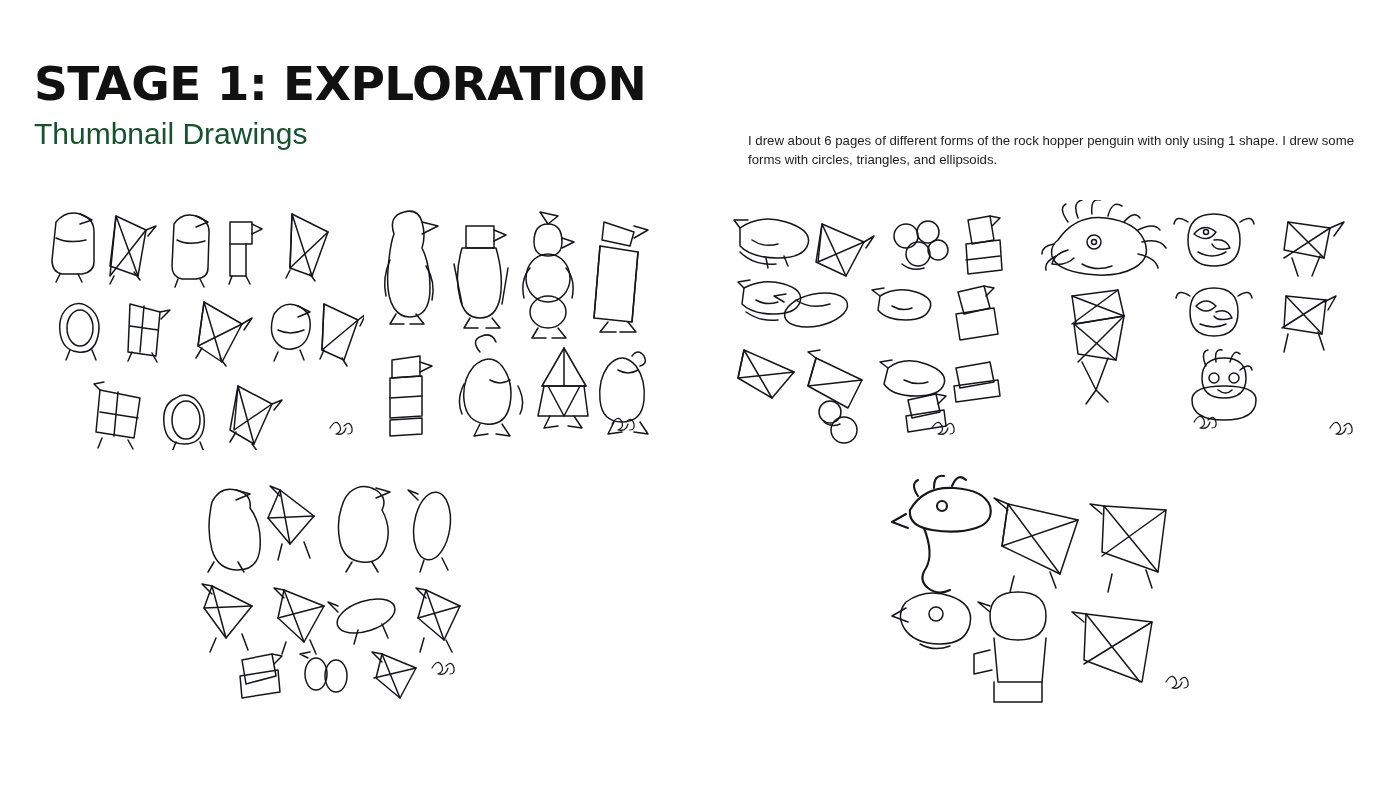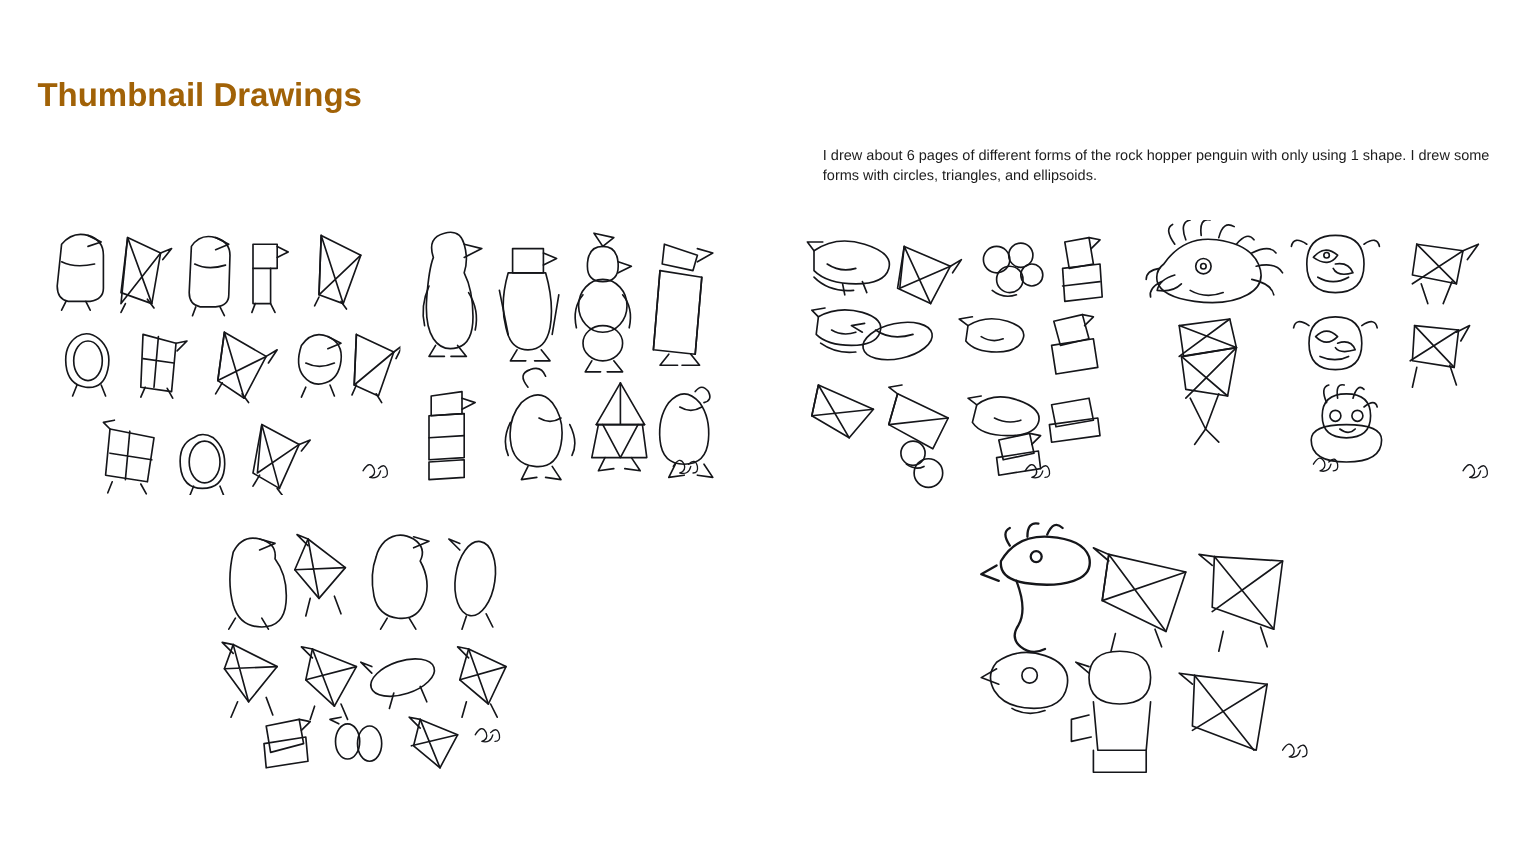--- a/index.html
+++ b/index.html
@@ -33,24 +33,24 @@
     font-weight: 800;
     font-size: 47px;
     line-height: 1.0;
     letter-spacing: -0.5px;
     color: #111111;
     margin: 0;
     white-space: nowrap;
   }
   #subtitle {
     font-family: "Liberation Sans", sans-serif;
-    font-weight: 700;
+    font-weight: 400;
     font-size: 30px;
     line-height: 1.1;
-    color: #a16207;
+    color: #14532d;
     margin: 10px 0 0 0;
   }
 
   
   #description {
     position: absolute;
     left: 748px;
     top: 118px;
     width: 610px;
     font-size: 13.2px;
@@ -97,20 +97,21 @@
   #plate-4 { left: 1038px;top: 200px; width: 330px; height: 250px; }
   #plate-5 { left: 186px; top: 470px; width: 320px; height: 230px; }
   #plate-6 { left: 890px; top: 470px; width: 320px; height: 240px; }
 </style>
 </head>
 <body>
 
 <div id="page">
 
   <div id="header">
+    <h1 id="stage-title">STAGE 1: EXPLORATION</h1>
     <p id="subtitle">Thumbnail Drawings</p>
   </div>
 
   <p id="description">I drew about 6 pages of different forms of the rock hopper penguin with only using 1 shape. I drew some forms with circles, triangles, and ellipsoids.</p>
 
   <div class="plate" id="plate-1">
     <svg viewBox="0 0 330 250" xmlns="http://www.w3.org/2000/svg">
       <g class="ink">
 
         <path d="M22 22 q10 -12 24 -8 q14 4 14 18 l0 30 q0 10 -12 12 l-20 0 q-10 -2 -10 -14 z"></path>

